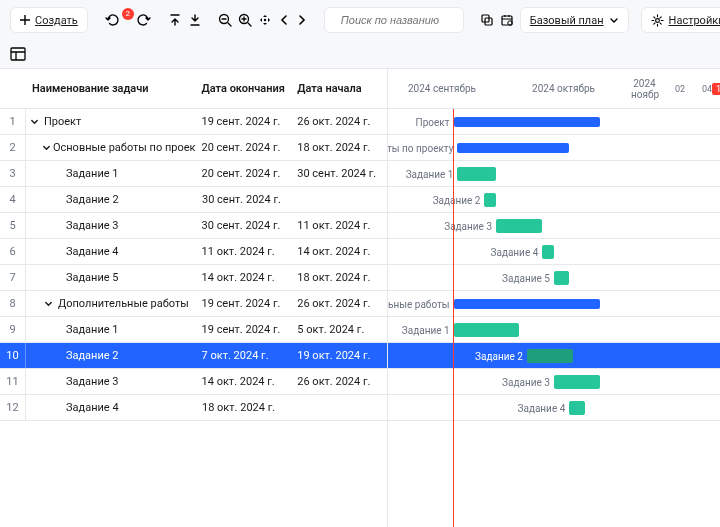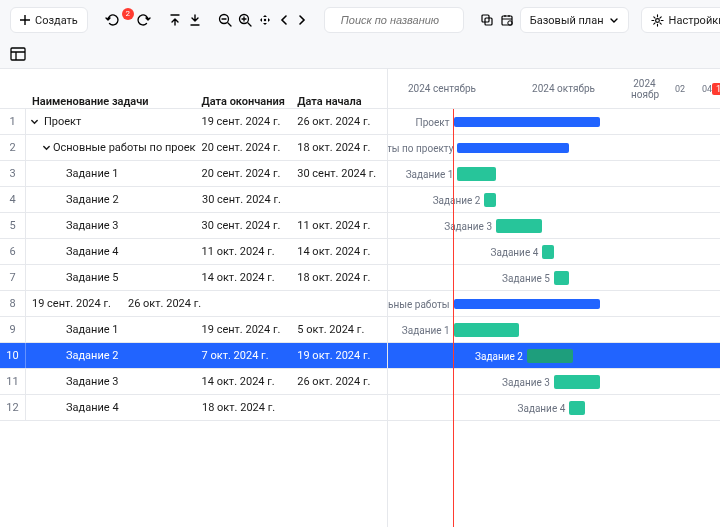--- a/index.html
+++ b/index.html
@@ -12,35 +12,35 @@
     --sel:#2164ff;
     --teal:#27c59a;
     --teal-dark:#1e9e7c;
     --red:#ff3b30;
   }
   *{box-sizing:border-box;}
   html,body{margin:0;padding:0;font-family:-apple-system,BlinkMacSystemFont,"Segoe UI",Roboto,Arial,sans-serif;font-size:11px;color:var(--text);background:var(--panel);}
   .app{width:720px;height:527px;background:var(--panel);display:flex;flex-direction:column;overflow:hidden;}
   
   .toolbar{height:40px;display:flex;align-items:center;padding:0 10px;gap:6px;background:var(--panel);}
-  .btn{display:inline-flex;align-items:center;gap:5px;height:26px;padding:0 9px;border-radius:6px;background:#fff;border:1px solid var(--border);cursor:pointer;white-space:nowrap;}
+  .btn{display:inline-flex;align-items:center;gap:5px;height:26px;padding:0 9px;border-radius:6px;background:#fff;border:1px solid var(--border);cursor:pointer;white-space:nowrap;text-decoration:underline;}
   .icon-btn{width:26px;padding:0;justify-content:center;background:transparent;border:none;}
   .sep{width:1px;height:20px;background:var(--border);margin:0 2px;}
   .spacer{flex:1;}
   .search{display:flex;align-items:center;height:26px;padding:0 8px;gap:6px;border-radius:6px;background:#fff;border:1px solid var(--border);color:var(--muted);min-width:140px;}
   .search input{border:none;outline:none;font-size:11px;flex:1;color:var(--text);background:transparent;font-style:italic;}
   .badge{position:absolute;top:-4px;right:-4px;background:var(--red);color:#fff;border-radius:8px;font-size:8px;line-height:12px;min-width:12px;text-align:center;padding:0 3px;}
   .undo-wrap{position:relative;display:flex;}
   svg{display:block;}
   
   .subbar{height:28px;display:flex;align-items:center;padding:0 10px;}
   
   .main{flex:1;display:flex;background:#fff;border-top:1px solid var(--border);overflow:hidden;}
   .grid{width:388px;display:flex;flex-direction:column;border-right:1px solid var(--border);}
-  .ghead{display:flex;height:40px;border-bottom:1px solid var(--border);font-weight:600;align-items:flex-end;}
+  .ghead{display:flex;height:40px;border-bottom:1px solid var(--border);font-weight:600;align-items:center;}
   .gcell{display:flex;align-items:center;padding:0 6px;overflow:hidden;white-space:nowrap;text-overflow:ellipsis;}
   .c-idx{width:26px;justify-content:center;color:var(--muted);border-right:1px solid var(--border);}
   .c-name{width:170px;}
   .c-start{width:96px;}
   .c-end{width:96px;}
   .grow{height:26px;display:flex;border-bottom:1px solid var(--border);align-items:stretch;}
   .grow.sel{background:var(--sel);color:#fff;}
   .grow.sel .c-idx{color:#fff;border-right-color:rgba(255,255,255,.3);}
   .indent-0{padding-left:2px;}
   .indent-1{padding-left:16px;}
@@ -249,20 +249,28 @@
           <div class="grow">
             <div class="gcell c-idx">7</div>
             <div class="gcell c-name indent-2">
               <span>Задание 5</span>
             </div>
             <div class="gcell c-start">14 окт. 2024 г.</div>
             <div class="gcell c-end">18 окт. 2024 г.</div>
           </div>
           <div class="grow">
             <div class="gcell c-idx">8</div>
+            <div class="gcell c-name indent-1">
+              <span class="exp">
+                <svg width="9" height="9" viewBox="0 0 10 10">
+                  <path d="M2 4l3 3 3-3" fill="none" stroke="currentColor" stroke-width="1.6" stroke-linecap="round"></path>
+                </svg>
+              </span>
+              <span>Дополнительные работы</span>
+            </div>
             <div class="gcell c-start">19 сент. 2024 г.</div>
             <div class="gcell c-end">26 окт. 2024 г.</div>
           </div>
           <div class="grow">
             <div class="gcell c-idx">9</div>
             <div class="gcell c-name indent-2">
               <span>Задание 1</span>
             </div>
             <div class="gcell c-start">19 сент. 2024 г.</div>
             <div class="gcell c-end">5 окт. 2024 г.</div>

